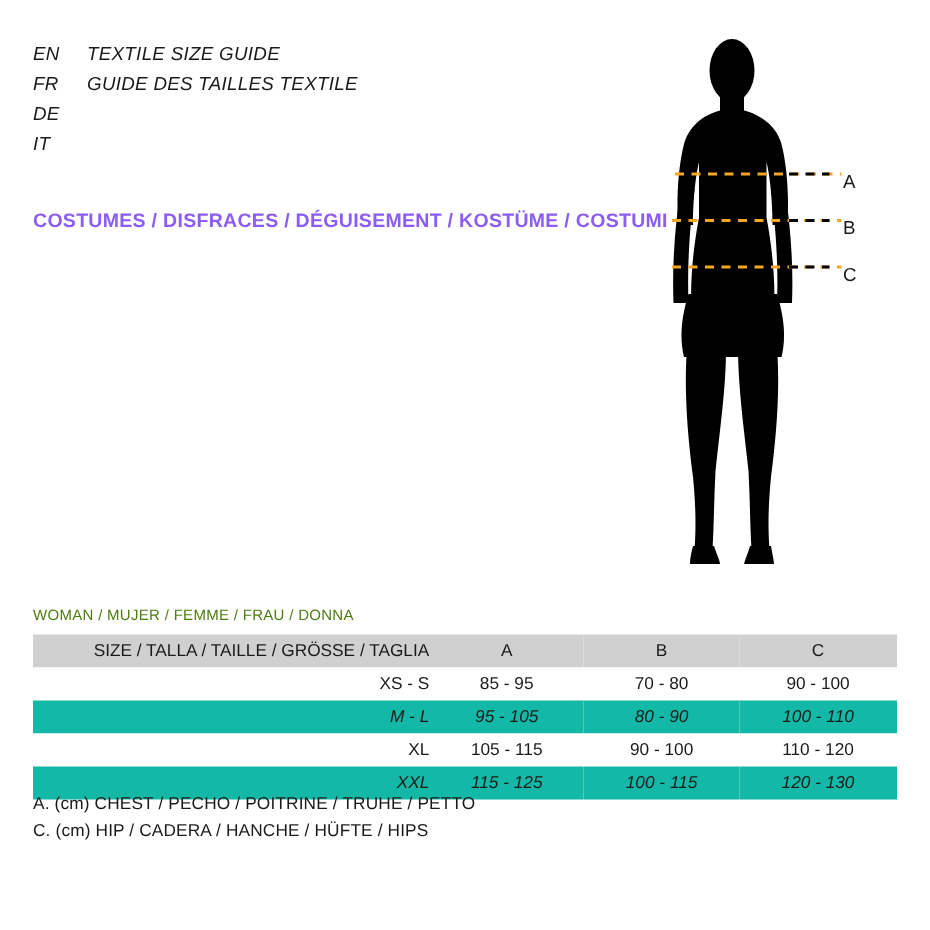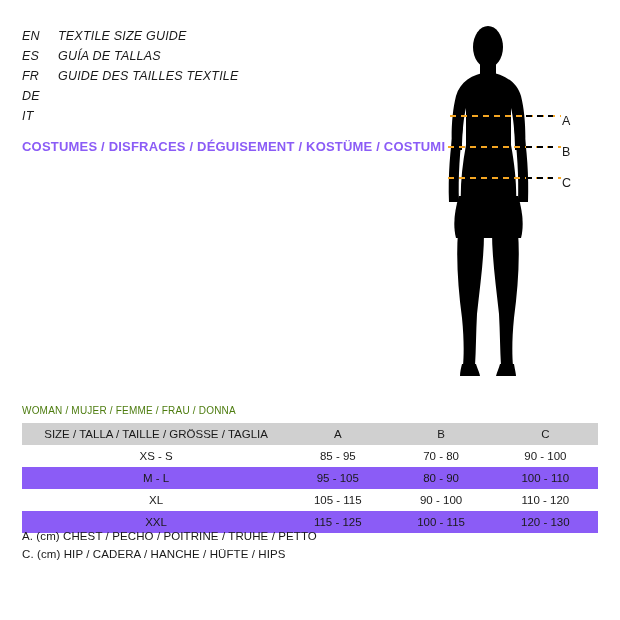--- a/index.html
+++ b/index.html
@@ -95,29 +95,29 @@
   table.size-table th,
   table.size-table td {
     padding: 3px 0 3px 0;
     font-weight: normal;
     text-align: center;
     color: #1a1a1a;
     height: 16px;
   }
   table.size-table th.first-col,
   table.size-table td.first-col {
-    text-align: center;
+    text-align: right;
     padding-left: 4px;
     width: 262px;
   }
   table.size-table th.col-a, table.size-table td.col-a { width: 104px; }
   table.size-table th.col-b, table.size-table td.col-b { width: 104px; }
   table.size-table th.col-c, table.size-table td.col-c { width: 106px; }
   tr.head-row { background: #d0d0d0; }
-  tr.row-shade { background: #8b5cf6; }
+  tr.row-shade { background: #14b8a6; font-style: italic; }
   tr.row-plain { background: #ffffff; }
 
   
   .legend {
     position: absolute;
     left: 22px;
     top: 528px;
     font-size: 11.5px;
     line-height: 17.5px;
     color: #1a1a1a;
@@ -126,24 +126,20 @@
 </style>
 </head>
 <body>
 
 <div class="page">
 
   <div class="lang-block">
     <div class="lang-row">
       <span class="lang-code">EN</span>
       <span class="lang-text">TEXTILE SIZE GUIDE</span>
-    </div>
-    <div class="lang-row">
-      <span class="lang-code">ES</span>
-      <span class="lang-text">GUÍA DE TALLAS</span>
     </div>
     <div class="lang-row">
       <span class="lang-code">FR</span>
       <span class="lang-text">GUIDE DES TAILLES TEXTILE</span>
     </div>
     <div class="lang-row">
       <span class="lang-code">DE</span>
     </div>
     <div class="lang-row">
       <span class="lang-code">IT</span>

